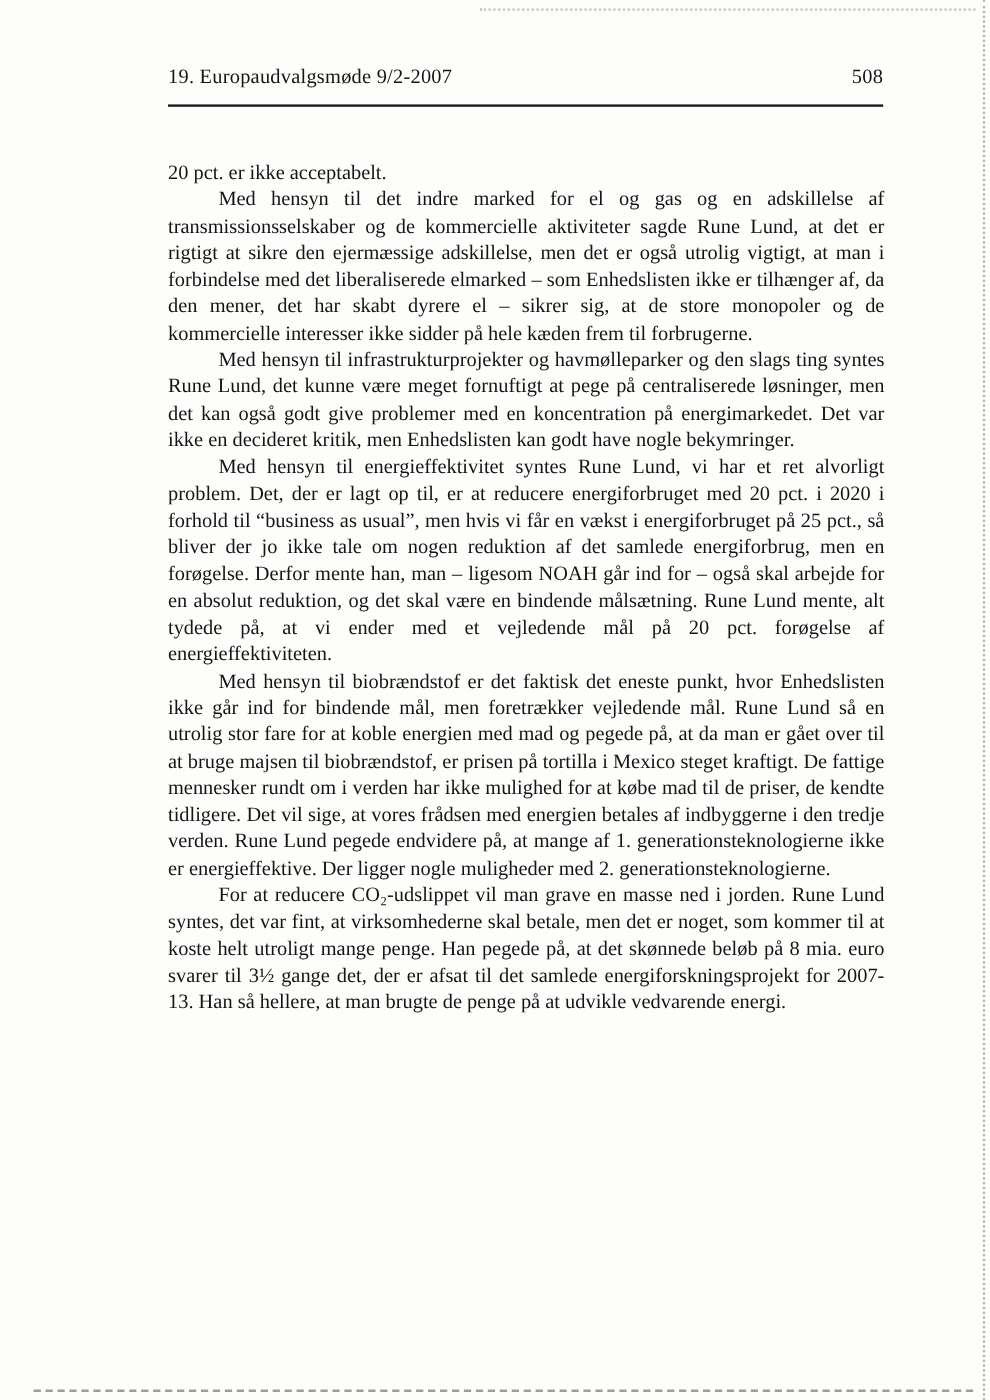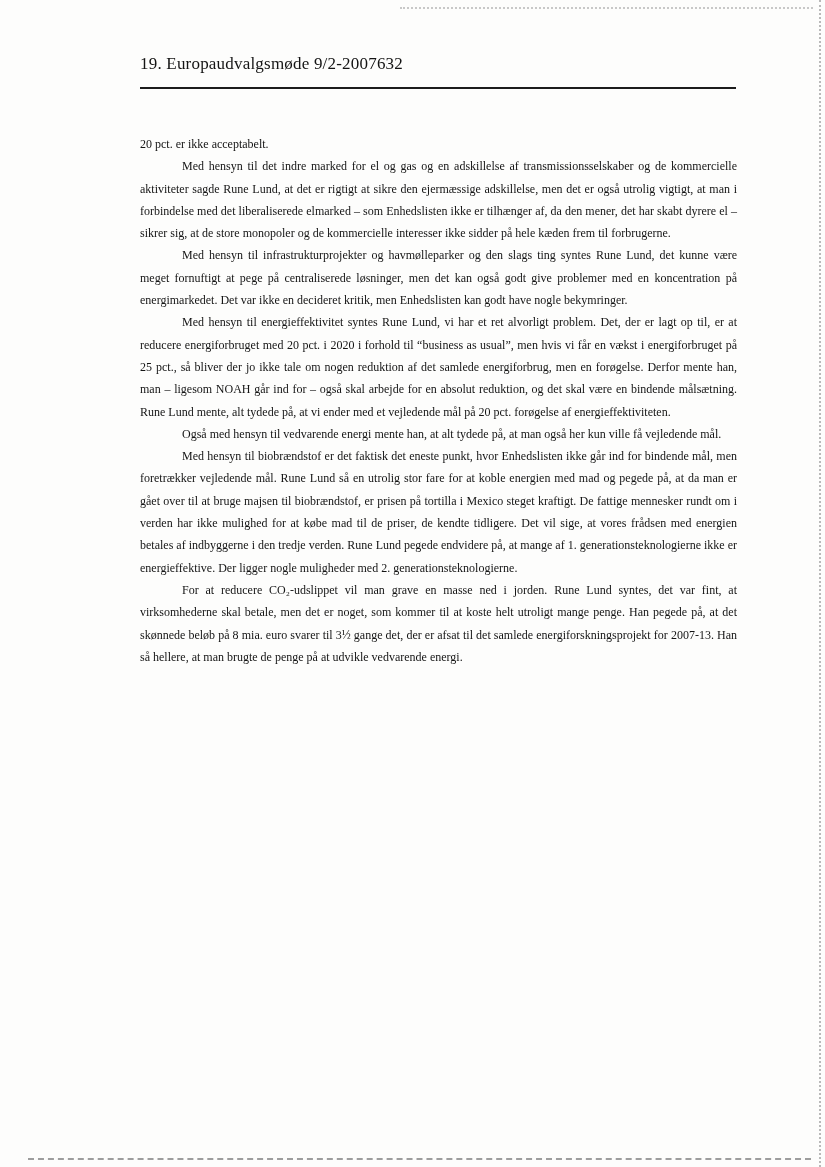--- a/index.html
+++ b/index.html
@@ -13,39 +13,39 @@
     font-family: "Liberation Serif", "DejaVu Serif", serif;
     color: #141414;
     overflow: hidden;
   }
   .header {
     position: absolute;
     top: 54px;
     left: 140px;
     width: 596px;
     display: flex;
-    justify-content: flex-start;
+    justify-content: space-between;
     font-size: 17px;
     letter-spacing: 0.2px;
   }
   .rule {
     position: absolute;
     top: 87px;
     left: 140px;
     width: 596px;
     height: 0;
     border: none;
     border-top: 2px solid #1c1c1c;
   }
   .body-text {
     position: absolute;
     top: 133px;
     left: 140px;
     width: 597px;
-    font-size: 12px;
+    font-size: 17px;
     line-height: 22.3px;
     text-align: justify;
   }
   .body-text p { text-indent: 42px; }
   .body-text p.first { text-indent: 0; }
   
   .scan-edge-right {
     position: absolute;
     top: 0;
     right: 4px;
@@ -74,28 +74,27 @@
 <body>
 
 <div class="page">
 
   <div class="scan-edge-top"></div>
   <div class="scan-edge-right"></div>
   <div class="scan-edge-bottom"></div>
 
   <div class="header">
     <span>19. Europaudvalgsmøde 9/2-2007</span>
-    <span>632</span>
+    <span>508</span>
   </div>
 
   <hr class="rule">
 
   <div class="body-text">
     <p class="first">20 pct. er ikke acceptabelt.</p>
     <p>Med hensyn til det indre marked for el og gas og en adskillelse af transmissionsselskaber og de kommercielle aktiviteter sagde Rune Lund, at det er rigtigt at sikre den ejermæssige adskillelse, men det er også utrolig vigtigt, at man i forbindelse med det liberaliserede elmarked – som Enhedslisten ikke er tilhænger af, da den mener, det har skabt dyrere el – sikrer sig, at de store monopoler og de kommercielle interesser ikke sidder på hele kæden frem til forbrugerne.</p>
     <p>Med hensyn til infrastrukturprojekter og havmølleparker og den slags ting syntes Rune Lund, det kunne være meget fornuftigt at pege på centraliserede løsninger, men det kan også godt give problemer med en koncentration på energimarkedet. Det var ikke en decideret kritik, men Enhedslisten kan godt have nogle bekymringer.</p>
     <p>Med hensyn til energieffektivitet syntes Rune Lund, vi har et ret alvorligt problem. Det, der er lagt op til, er at reducere energiforbruget med 20 pct. i 2020 i forhold til “business as usual”, men hvis vi får en vækst i energiforbruget på 25 pct., så bliver der jo ikke tale om nogen reduktion af det samlede energiforbrug, men en forøgelse. Derfor mente han, man – ligesom NOAH går ind for – også skal arbejde for en absolut reduktion, og det skal være en bindende målsætning. Rune Lund mente, alt tydede på, at vi ender med et vejledende mål på 20 pct. forøgelse af energieffektiviteten.</p>
-    <p>Også med hensyn til vedvarende energi mente han, at alt tydede på, at man også her kun ville få vejledende mål.</p>
     <p>Med hensyn til biobrændstof er det faktisk det eneste punkt, hvor Enhedslisten ikke går ind for bindende mål, men foretrækker vejledende mål. Rune Lund så en utrolig stor fare for at koble energien med mad og pegede på, at da man er gået over til at bruge majsen til biobrændstof, er prisen på tortilla i Mexico steget kraftigt. De fattige mennesker rundt om i verden har ikke mulighed for at købe mad til de priser, de kendte tidligere. Det vil sige, at vores frådsen med energien betales af indbyggerne i den tredje verden. Rune Lund pegede endvidere på, at mange af 1. generationsteknologierne ikke er energieffektive. Der ligger nogle muligheder med 2. generationsteknologierne.</p>
     <p>For at reducere CO₂-udslippet vil man grave en masse ned i jorden. Rune Lund syntes, det var fint, at virksomhederne skal betale, men det er noget, som kommer til at koste helt utroligt mange penge. Han pegede på, at det skønnede beløb på 8 mia. euro svarer til 3½ gange det, der er afsat til det samlede energiforskningsprojekt for 2007-13. Han så hellere, at man brugte de penge på at udvikle vedvarende energi.</p>
   </div>
 
 </div>
 
 </body></html>

